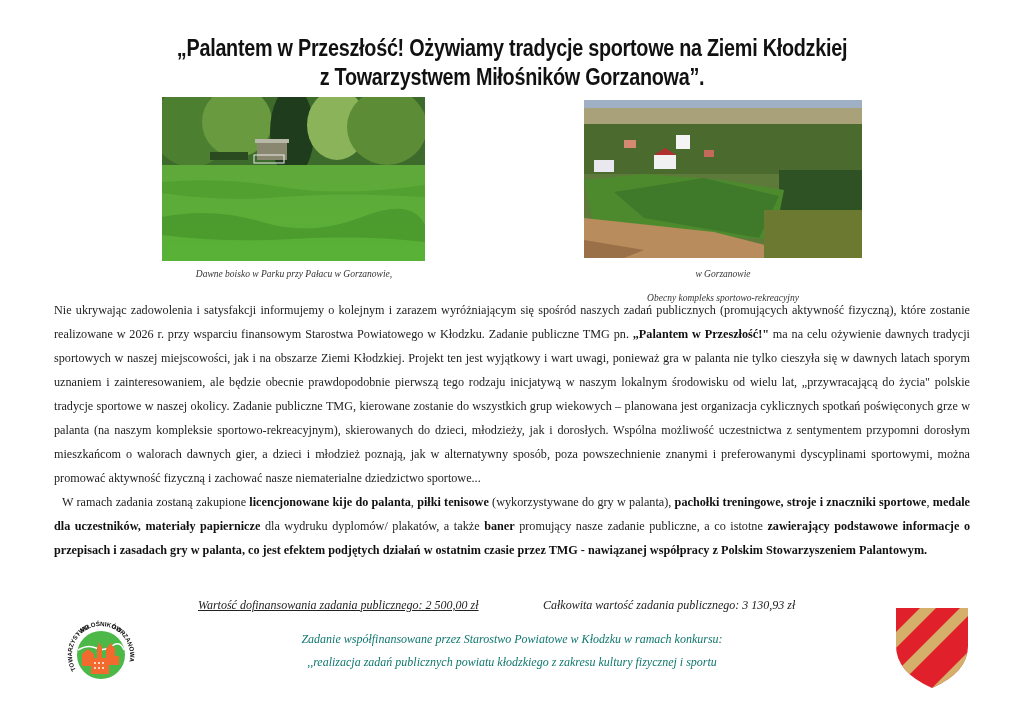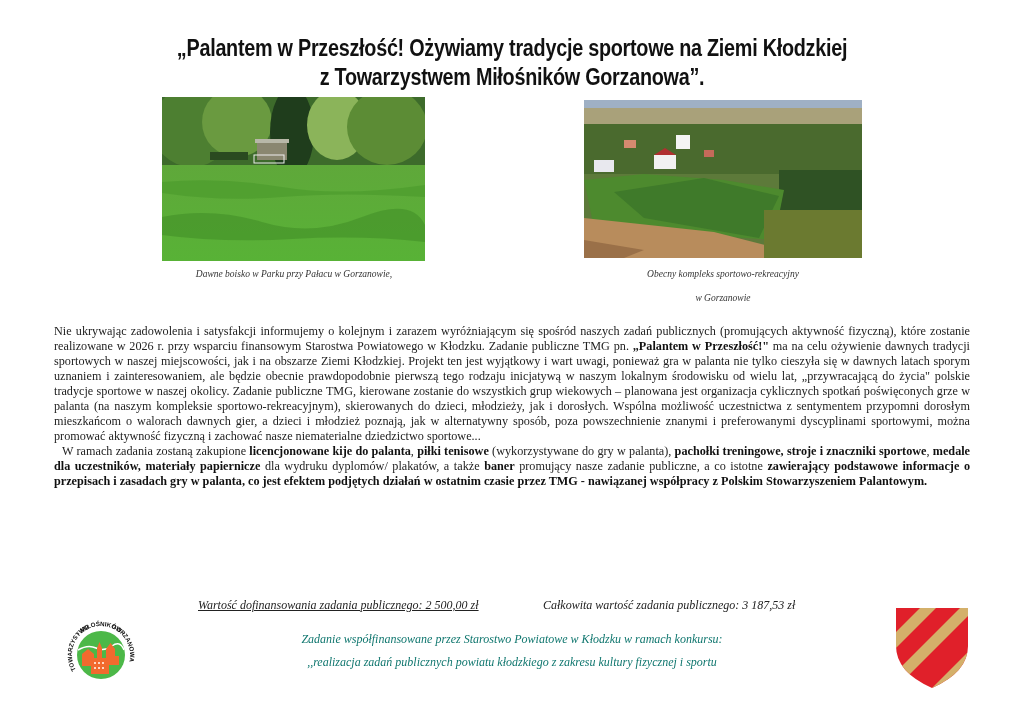--- a/index.html
+++ b/index.html
@@ -5,21 +5,21 @@
   html, body { margin:0; padding:0; background:#ffffff; }
   body { width:1024px; height:724px; position:relative; overflow:hidden; font-family:"Liberation Serif", serif; color:#1a1a1a; }
   .title { position:absolute; left:0; top:34px; width:1024px; text-align:center; font-family:"Liberation Sans", sans-serif; font-weight:bold; font-size:23px; line-height:29px; letter-spacing:-0.3px; transform:scaleX(0.86); transform-origin:center top; color:#111; }
   .photo { position:absolute; overflow:hidden; }
   .photo svg { display:block; }
   #photo-left { left:162px; top:97px; width:263px; height:164px; }
   #photo-right { left:584px; top:100px; width:278px; height:158px; }
   .caption { position:absolute; font-style:italic; font-size:9.5px; text-align:center; color:#333; line-height:24px; }
   #cap-left { left:152px; top:262px; width:284px;text-align:center; }
   #cap-right { left:584px; top:262px; width:278px; }
-  .body-text { position:absolute; left:54px; top:324px; width:916px; font-size:12.2px; line-height:15px; text-align:justify; color:#222;font-family:Liberation Serif, serif; }
+  .body-text { position:absolute; left:54px; top:298px; width:916px; font-size:12.2px; line-height:24px; text-align:justify; color:#222;font-family:Liberation Serif, serif; }
   .body-text p { margin:0; }
   .body-text b { color:#111; }
   .indent { text-indent:8px; }
   .funding { position:absolute; top:598px; left:0; width:1024px; font-style:italic; font-size:12px; color:#222; }
   .funding span { position:absolute; white-space:nowrap; }
   .cofin { position:absolute; top:628px; left:230px; width:564px; text-align:center; font-style:italic; font-size:12px; line-height:23px; color:#0f766e; }
   #logo { position:absolute; left:60px; top:614px; width:82px; height:82px; }
   #shield { position:absolute; left:894px; top:606px; width:76px; height:84px; }
 </style>
 </head>
@@ -73,32 +73,32 @@
     <path d="M0 118 L130 132 L200 150 L200 158 L0 158Z" fill="#b88c5c"></path>
     <path d="M0 140 L60 150 L40 158 L0 158Z" fill="#9a7048"></path>
     <rect x="180" y="110" width="100" height="48" fill="#6b7a30"></rect>
   </svg>
 </div>
 
 <div class="caption" id="cap-left">
   <div>Dawne boisko w Parku przy Pałacu w Gorzanowie,</div>
 </div>
 <div class="caption" id="cap-right">
+  <div>w Gorzanowie</div>
   <div>Obecny kompleks sportowo-rekreacyjny</div>
-  <div>w Gorzanowie</div>
 </div>
 
 <div class="body-text">
   <p><span>Nie ukrywając zadowolenia i satysfakcji informujemy o kolejnym i zarazem wyróżniającym się spośród naszych zadań publicznych (promujących aktywność fizyczną), które zostanie realizowane w 2026 r. przy wsparciu finansowym Starostwa Powiatowego w Kłodzku. Zadanie publiczne TMG pn. </span><b>„Palantem w Przeszłość!"</b><span> ma na celu ożywienie dawnych tradycji sportowych w naszej miejscowości, jak i na obszarze Ziemi Kłodzkiej. Projekt ten jest wyjątkowy i wart uwagi, ponieważ gra w palanta nie tylko cieszyła się w dawnych latach sporym uznaniem i zainteresowaniem, ale będzie obecnie prawdopodobnie pierwszą tego rodzaju inicjatywą w naszym lokalnym środowisku od wielu lat, „przywracającą do życia" polskie tradycje sportowe w naszej okolicy. Zadanie publiczne TMG, kierowane zostanie do wszystkich grup wiekowych – planowana jest organizacja cyklicznych spotkań poświęconych grze w palanta (na naszym kompleksie sportowo-rekreacyjnym), skierowanych do dzieci, młodzieży, jak i dorosłych. Wspólna możliwość uczestnictwa z sentymentem przypomni dorosłym mieszkańcom o walorach dawnych gier, a dzieci i młodzież poznają, jak w alternatywny sposób, poza powszechnienie znanymi i preferowanymi dyscyplinami sportowymi, można promować aktywność fizyczną i zachować nasze niematerialne dziedzictwo sportowe...</span></p>
   <p class="indent"><span>W ramach zadania zostaną zakupione </span><b>licencjonowane kije do palanta</b><span>, </span><b>piłki tenisowe</b><span> (wykorzystywane do gry w palanta), </span><b>pachołki treningowe, stroje i znaczniki sportowe</b><span>, </span><b>medale dla uczestników, materiały papiernicze</b><span> dla wydruku dyplomów/ plakatów, a także </span><b>baner</b><span> promujący nasze zadanie publiczne, a co istotne </span><b>zawierający podstawowe informacje o przepisach i zasadach gry w palanta, co jest efektem podjętych działań w ostatnim czasie przez TMG - nawiązanej współpracy z Polskim Stowarzyszeniem Palantowym.</b></p>
 </div>
 
 <div class="funding">
   <span style="left:198px;text-decoration:underline;">Wartość dofinansowania zadania publicznego: 2 500,00 zł</span>
-  <span style="left:543px;">Całkowita wartość zadania publicznego: 3 187,53 zł</span>
+  <span style="left:543px;">Całkowita wartość zadania publicznego: 3 130,93 zł</span>
 </div>
 
 <div class="cofin">
   <div>Zadanie współfinansowane przez Starostwo Powiatowe w Kłodzku w ramach konkursu:</div>
   <div>,,realizacja zadań publicznych powiatu kłodzkiego z zakresu kultury fizycznej i sportu</div>
 </div>
 
 <div id="logo">
   <svg width="82" height="82" viewBox="0 0 82 82">
     <defs>

